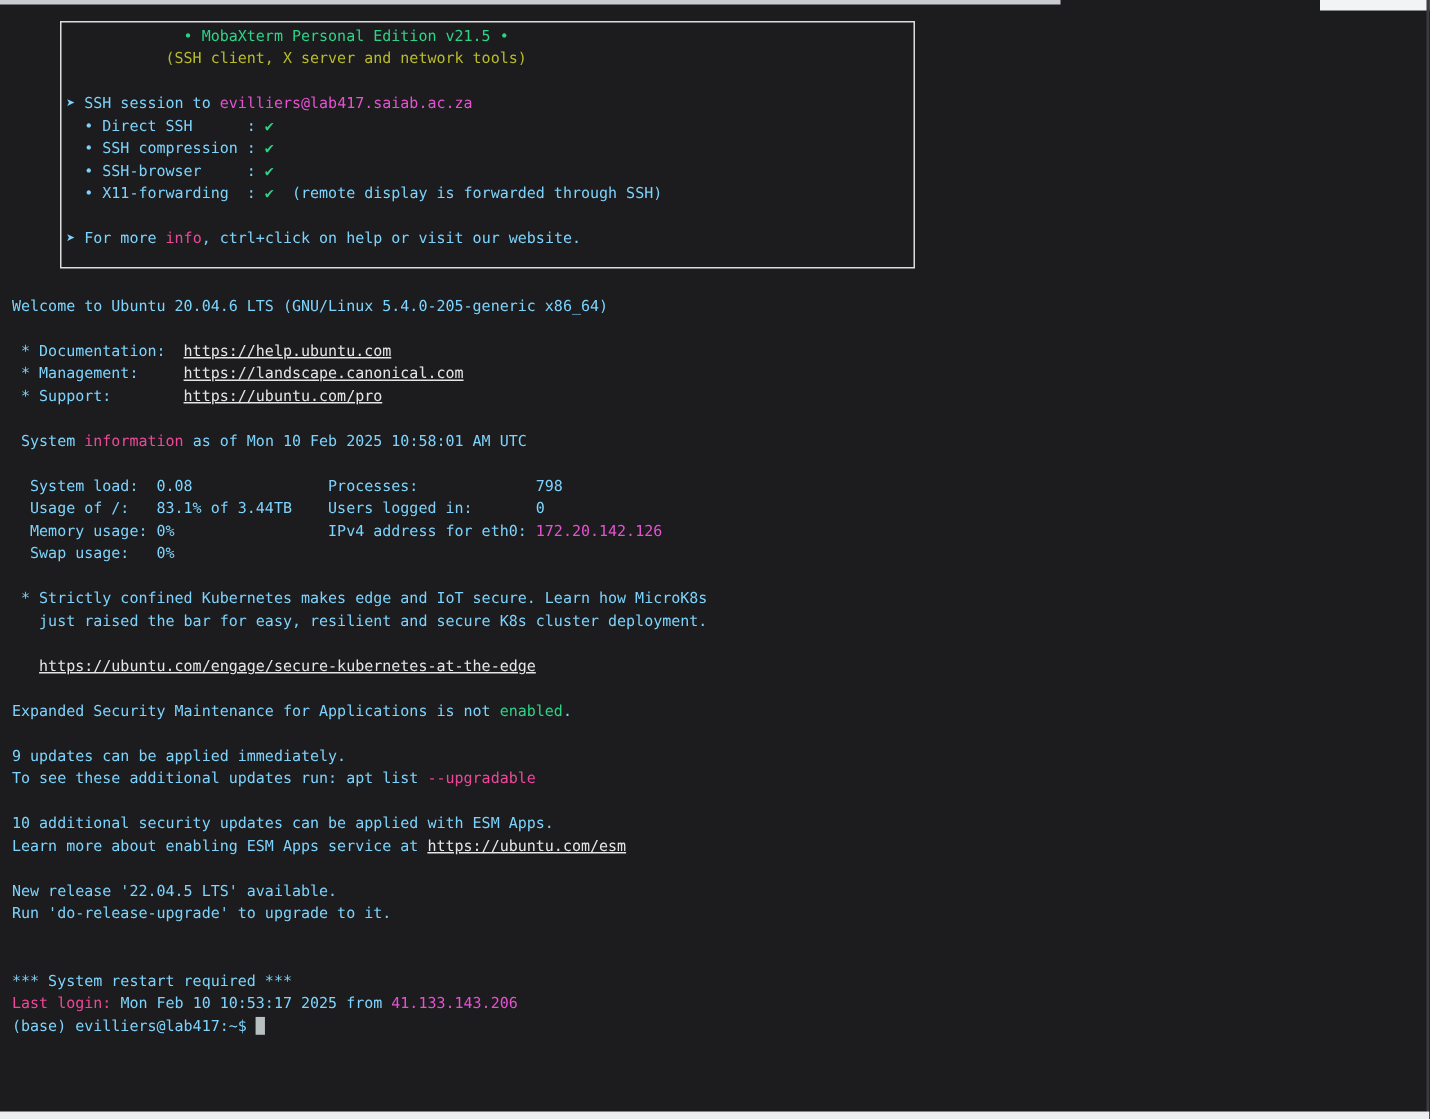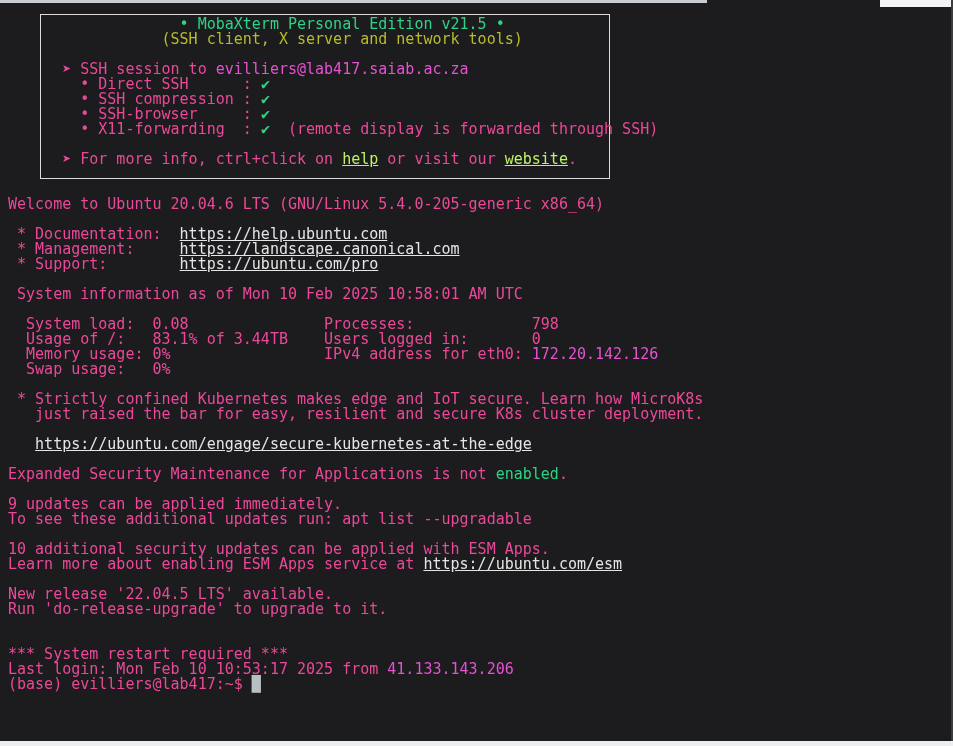--- a/index.html
+++ b/index.html
@@ -36,32 +36,32 @@
     position: absolute;
     left: 40px; top: 14px;
     width: 568px; height: 163px;
     border: 1px solid #dcdcdc;
     pointer-events: none;
   }
   
   .terminal {
     position: absolute;
     left: 8px; top: 17px;
-    font-size: 15px;
+    font-size: 10px;
     line-height: 15px;
     color: #ebebeb;
     white-space: pre;
   }
   .tline { height: 15px; white-space: pre; }
-  .seg-fg      { color: #ec4899; }
+  .seg-fg      { color: #7dd3fc; }
   .seg-green   { color: #2ed385; }
   .seg-yellow  { color: #b8bc2a; }
   .seg-magenta { color: #e651d2; }
   .seg-cyan    { color: #ec4899; }
-  .seg-cyan-u  { color: #bef264; text-decoration: underline; }
+  .seg-cyan-u  { color: #7dd3fc; }
   .seg-link    { color: #e5e5e5; text-decoration: underline; }
   .seg-cursor  { color: #b9c0c1; }
 </style>
 </head>
 <body>
 
 <div class="top-strip"></div>
 <div class="top-right-block"></div>
 <div class="right-edge-line"></div>
 <div class="bottom-strip"></div>

